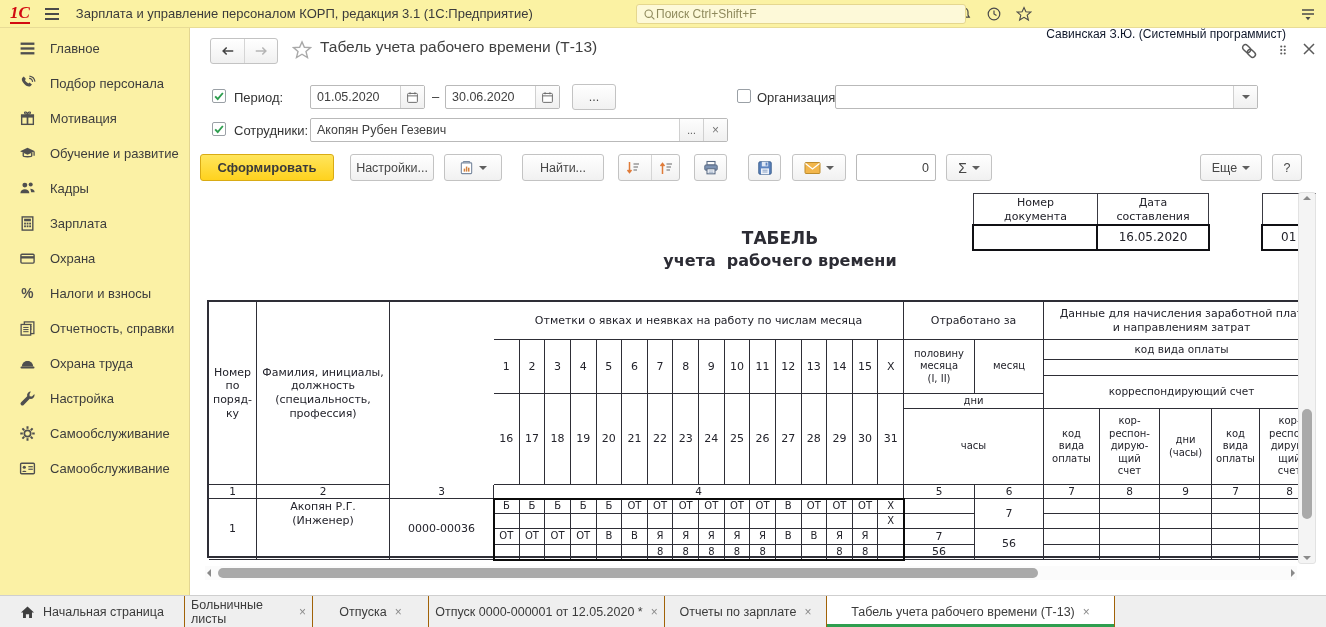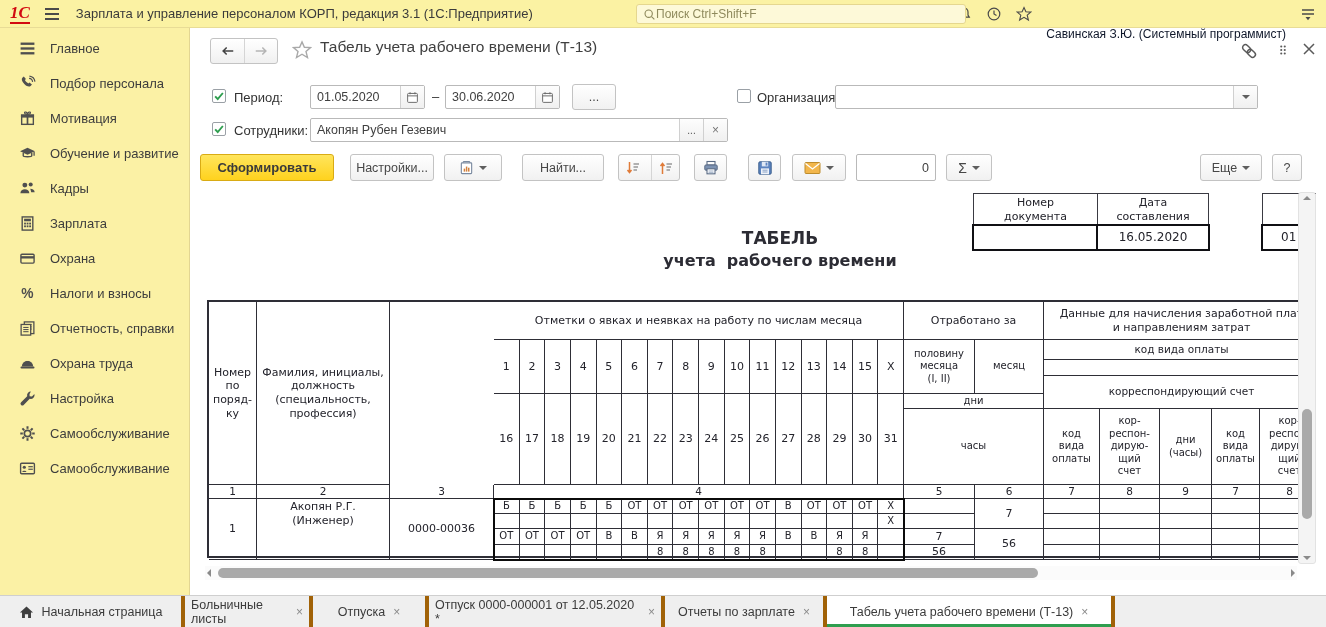--- a/index.html
+++ b/index.html
@@ -78,21 +78,21 @@
   
   .vsb { position:absolute; left:1108px; top:2px; width:18px; height:372px; background:#f4f4f4; border:1px solid #e2e2e2; border-radius:3px; z-index:6; }
   .vsb .thumb { position:absolute; left:3px; top:216px; width:10px; height:110px; background:#a9a9a9; border-radius:5px; }
   .hsb { position:absolute; left:15px; top:376px; width:1092px; height:14px; background:#fbfbfb; z-index:6; display:flex; align-items:center; }
   .hsb .thumb { position:absolute; left:13px; top:2px; width:820px; height:10px; background:#a9a9a9; border-radius:5px; }
   .tri { width:0; height:0; border:4px solid transparent; }
   .cover { position:absolute; left:1126px; top:0; width:10px; height:405px; background:#fff; z-index:5; }
 
   
   .tabbar { position:absolute; left:0; top:595px; width:1326px; height:32px; background:#efefef; border-top:1px solid #cfcfcf; display:flex; z-index:20; }
-  .tab { height:100%; display:flex; align-items:center; justify-content:center; gap:8px; border-right:4px solid #a16207; font-size:12.5px; color:#3b3b3b; position:relative; cursor:pointer; padding:0 6px;}
+  .tab { height:100%; display:flex; align-items:center; justify-content:center; gap:8px; border-right:1px solid #a16207; font-size:12.5px; color:#3b3b3b; position:relative; cursor:pointer; padding:0 6px;}
   .tab .x { color:#8a8a8a; font-size:12px; }
   .tab.active { background:#fff; }
   .tab.active::after { content:""; position:absolute; left:0; right:0; bottom:0; height:3px; background:#2e9e4f; }
 </style>
 </head>
 <body>
 
 <div class="topbar">
   <span class="logo">1С</span>
   <span class="burger">

